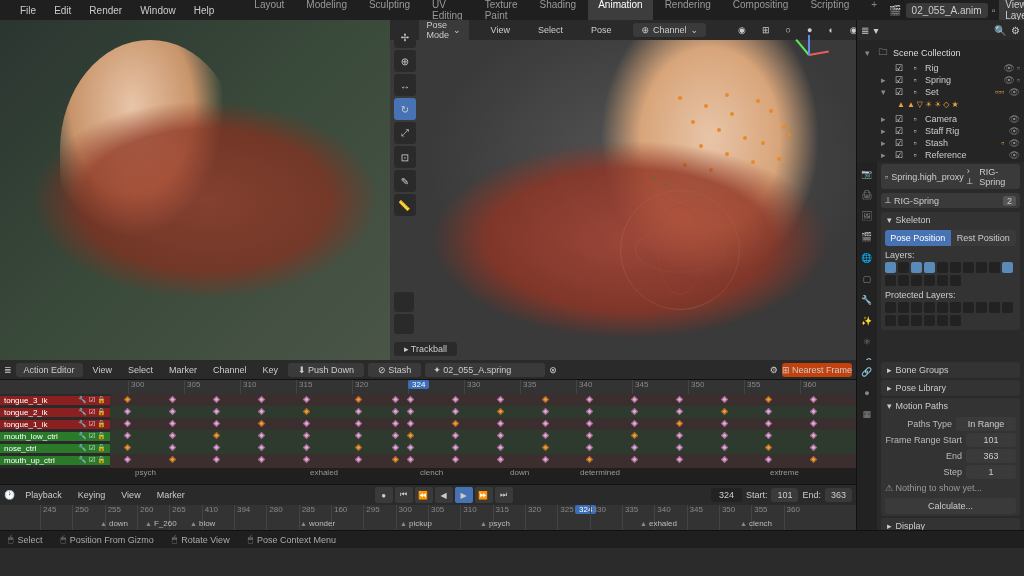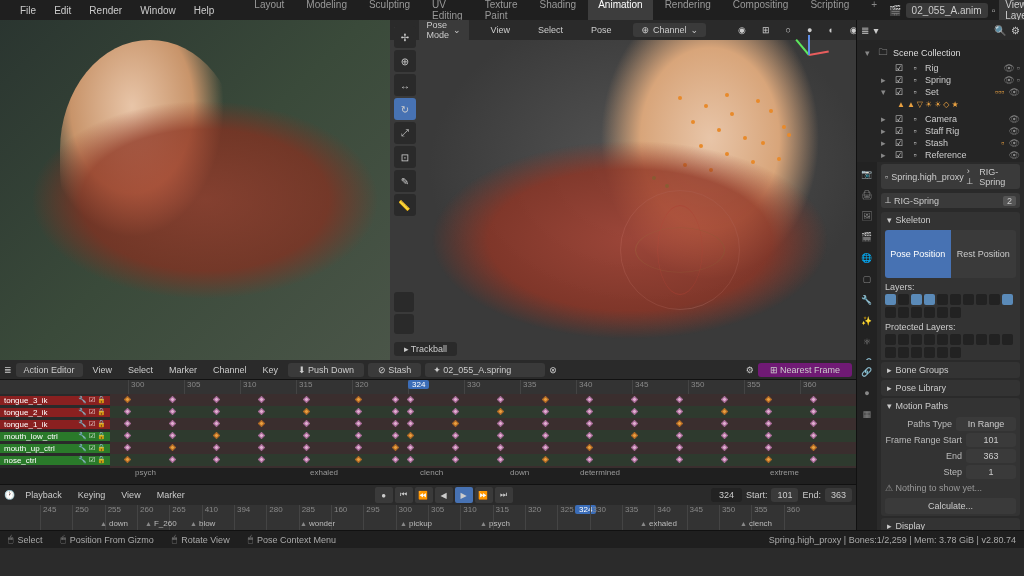--- a/index.html
+++ b/index.html
@@ -62,21 +62,21 @@
 .outliner .set-icons span { font-size:8px; }
 
 .dopesheet-wrap { height:170px; display:flex; }
 .dopesheet { flex:1; background:#2a2a2a; display:flex; flex-direction:column; }
 .dope-h { height:20px; background:#2a2a2a; display:flex; align-items:center; padding:0 4px; gap:4px; font-size:9px; border-bottom:1px solid #111; }
 .dope-h .dropdown { background:#3a3a3a; padding:2px 8px; border-radius:3px; }
 .dope-h .btn { padding:2px 6px; cursor:pointer; }
 .dope-h .stash { background:#3a3a3a; padding:2px 10px; border-radius:3px; }
 .dope-h .action-name { background:#3a3a3a; padding:2px 8px; border-radius:3px; flex:0 0 120px; }
 .dope-h .spacer { flex:1; }
-.dope-h .near { background:#701a75; padding:2px 12px; border-radius:3px; }
+.dope-h .near { background:#c2410c; padding:2px 0; border-radius:3px; }
 .dope-ruler { height:14px; background:#333; display:flex; position:relative; padding-left:128px; }
 .dope-ruler .tick { flex:1; font-size:8px; color:#888; border-left:1px solid #444; padding-left:2px; }
 .dope-ruler .cur { position:absolute; top:0; background:#3b6db8; color:#fff; padding:0 4px; font-size:8px; border-radius:2px; }
 .dope-body { flex:1; position:relative; overflow:hidden; }
 .dope-row { height:12px; display:flex; align-items:center; position:relative; }
 .dope-row .label { width:110px; padding-left:4px; font-size:8px; color:#fff; display:flex; align-items:center; justify-content:space-between; padding-right:4px; }
 .dope-row .label .icons { display:flex; gap:2px; font-size:7px; opacity:0.85; }
 .dope-row .label.red { background:#8a2020; }
 .dope-row .label.green { background:#2a7a2a; }
 .dope-row .label.dred { background:#6a1818; }
@@ -107,21 +107,21 @@
 .props { width:168px; background:#2a2a2a; border-left:1px solid #111; font-size:9px; display:flex; }
 .props-tabs { width:20px; background:#222; display:flex; flex-direction:column; gap:1px; padding-top:2px; }
 .props-tabs .pt { width:20px; height:20px; display:flex; align-items:center; justify-content:center; cursor:pointer; color:#888; }
 .props-tabs .pt.active { background:#3d3d3d; color:#5da8e8; }
 .props-body { flex:1; padding:2px 4px; overflow:hidden; }
 .props-body .crumb { background:#3a3a3a; padding:2px 4px; border-radius:3px; margin-bottom:4px; display:flex; align-items:center; gap:3px; }
 .props-body .panel { background:#333; border-radius:3px; margin-bottom:2px; }
 .props-body .panel .ph { padding:3px 6px; display:flex; align-items:center; gap:4px; cursor:pointer; }
 .props-body .panel .pc { padding:2px 4px; }
 .props-body .toggle-pair { display:flex; gap:0; border-radius:3px; overflow:hidden; }
-.props-body .toggle-pair .tg { flex:1; padding:19px 4px; text-align:center; background:#3a3a3a; cursor:pointer; }
+.props-body .toggle-pair .tg { flex:1; padding:3px 4px; text-align:center; background:#3a3a3a; cursor:pointer; }
 .props-body .toggle-pair .tg.active { background:#4772b3; color:#fff; }
 .props-body .dots { display:flex; flex-wrap:wrap; gap:2px; padding:2px 0; }
 .props-body .dots .d { width:11px; height:11px; background:#222; border-radius:2px; }
 .props-body .dots .d.on { background:#5a8ab8; }
 .props-body .field-row { display:flex; align-items:center; gap:4px; padding:1px 0; }
 .props-body .field-row .lbl { flex:1; text-align:right; color:#bbb; }
 .props-body .field-row .val { width:50px; background:#3a3a3a; padding:2px 4px; text-align:center; border-radius:3px; }
 .props-body .calc { width:100%; background:#3a3a3a; padding:3px; text-align:center; border-radius:3px; margin-top:2px; }
 
 .status { height:18px; background:#1f1f1f; display:flex; align-items:center; padding:0 8px; gap:18px; font-size:9px; color:#aaa; border-top:1px solid #111; }
@@ -545,20 +545,49 @@
               <div class="key" style="left: 64%;"></div>
               <div class="key o" style="left: 70%;"></div>
               <div class="key" style="left: 76%;"></div>
               <div class="key" style="left: 82%;"></div>
               <div class="key" style="left: 88%;"></div>
               <div class="key" style="left: 94%;"></div>
             </div>
           </div>
           <div class="dope-row">
             <div class="label green">
+              <span>nose_ctrl</span>
+              <span class="icons">
+                <span>🔧</span>
+                <span>☑</span>
+                <span>🔒</span>
+              </span>
+            </div>
+            <div class="track dark">
+              <div class="key o" style="left: 2%;"></div>
+              <div class="key" style="left: 8%;"></div>
+              <div class="key" style="left: 14%;"></div>
+              <div class="key" style="left: 20%;"></div>
+              <div class="key" style="left: 26%;"></div>
+              <div class="key o" style="left: 33%;"></div>
+              <div class="key" style="left: 38%;"></div>
+              <div class="key" style="left: 40%;"></div>
+              <div class="key" style="left: 46%;"></div>
+              <div class="key" style="left: 52%;"></div>
+              <div class="key o" style="left: 58%;"></div>
+              <div class="key" style="left: 64%;"></div>
+              <div class="key" style="left: 70%;"></div>
+              <div class="key" style="left: 76%;"></div>
+              <div class="key" style="left: 82%;"></div>
+              <div class="key o" style="left: 88%;"></div>
+              <div class="key" style="left: 94%;"></div>
+            </div>
+          </div>
+          <div class="dope-row">
+            <div class="label green">
               <span>mouth_up_ctrl</span>
               <span class="icons">
                 <span>🔧</span>
                 <span>☑</span>
                 <span>🔒</span>
               </span>
             </div>
             <div class="track darker">
               <div class="key" style="left: 2%;"></div>
               <div class="key o" style="left: 8%;"></div>
@@ -570,49 +599,20 @@
               <div class="key" style="left: 40%;"></div>
               <div class="key" style="left: 46%;"></div>
               <div class="key" style="left: 52%;"></div>
               <div class="key" style="left: 58%;"></div>
               <div class="key o" style="left: 64%;"></div>
               <div class="key" style="left: 70%;"></div>
               <div class="key" style="left: 76%;"></div>
               <div class="key" style="left: 82%;"></div>
               <div class="key" style="left: 88%;"></div>
               <div class="key o" style="left: 94%;"></div>
-            </div>
-          </div>
-          <div class="dope-row">
-            <div class="label green">
-              <span>nose_ctrl</span>
-              <span class="icons">
-                <span>🔧</span>
-                <span>☑</span>
-                <span>🔒</span>
-              </span>
-            </div>
-            <div class="track dark">
-              <div class="key o" style="left: 2%;"></div>
-              <div class="key" style="left: 8%;"></div>
-              <div class="key" style="left: 14%;"></div>
-              <div class="key" style="left: 20%;"></div>
-              <div class="key" style="left: 26%;"></div>
-              <div class="key o" style="left: 33%;"></div>
-              <div class="key" style="left: 38%;"></div>
-              <div class="key" style="left: 40%;"></div>
-              <div class="key" style="left: 46%;"></div>
-              <div class="key" style="left: 52%;"></div>
-              <div class="key o" style="left: 58%;"></div>
-              <div class="key" style="left: 64%;"></div>
-              <div class="key" style="left: 70%;"></div>
-              <div class="key" style="left: 76%;"></div>
-              <div class="key" style="left: 82%;"></div>
-              <div class="key o" style="left: 88%;"></div>
-              <div class="key" style="left: 94%;"></div>
             </div>
           </div>
           <div class="dope-row">
             <div class="label dred">
               <span>nostril_ctrl_L</span>
             </div>
             <div class="track darker">
               <div class="key" style="left: 2%;"></div>
               <div class="key" style="left: 8%;"></div>
               <div class="key" style="left: 14%;"></div>
@@ -749,14 +749,13 @@
 
     </div>
   </div>
 </div>
 
 <div class="status">
   <div class="sp">🖱 <span>Select</span></div>
   <div class="sp">🖱 <span>Position From Gizmo</span></div>
   <div class="sp">🖱 <span>Rotate View</span></div>
   <div class="sp">🖱 <span>Pose Context Menu</span></div>
-  <div class="sp r">Spring.high_proxy | Bones:1/2,259 | Mem: 3.78 GiB | v2.80.74</div>
 </div>
 
 </body></html>

